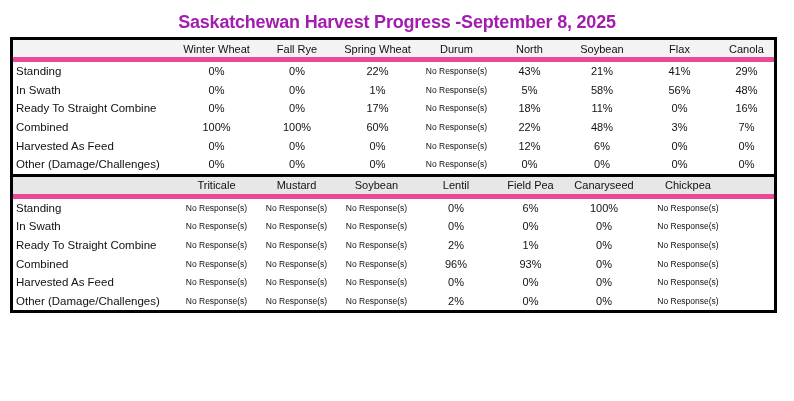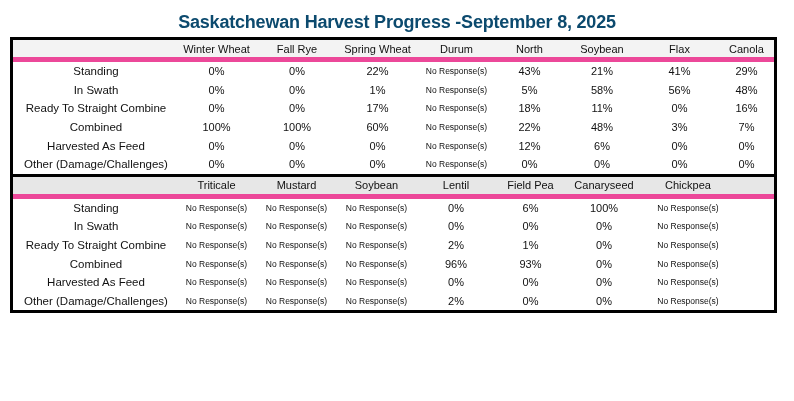--- a/index.html
+++ b/index.html
@@ -10,21 +10,21 @@
     color: #111111;
     overflow: hidden;
   }
   .page { position: relative; width: 794px; height: 401px; }
   .title {
     text-align: center;
     font-size: 18px;
     font-weight: bold;
     letter-spacing: -0.2px;
     margin: 12px 0 0 0;
-    color: #0c4a6e;
+    color: #a21caf;
   }
   .subtitle {
     text-align: center;
     font-size: 10px;
     margin-top: 6px;
     color: #222222;
   }
   .table-wrap {
     margin: 4px 0 0 10px;
     width: 761px;
@@ -53,21 +53,21 @@
     border-bottom: 5px solid #ec4899;
     background: #f3f3f3;
     padding: 0;
     white-space: nowrap;
     overflow: hidden;
   }
   table.second thead th { background: #e7e7e7; }
   tbody th {
     font-weight: normal;
     font-size: 11.5px;
-    text-align: center;
+    text-align: left;
     padding: 0 0 0 3px;
     height: 18.6px;
     white-space: nowrap;
     overflow: hidden;
   }
   tbody td {
     font-size: 11px;
     text-align: center;
     padding: 0;
     height: 18.6px;

